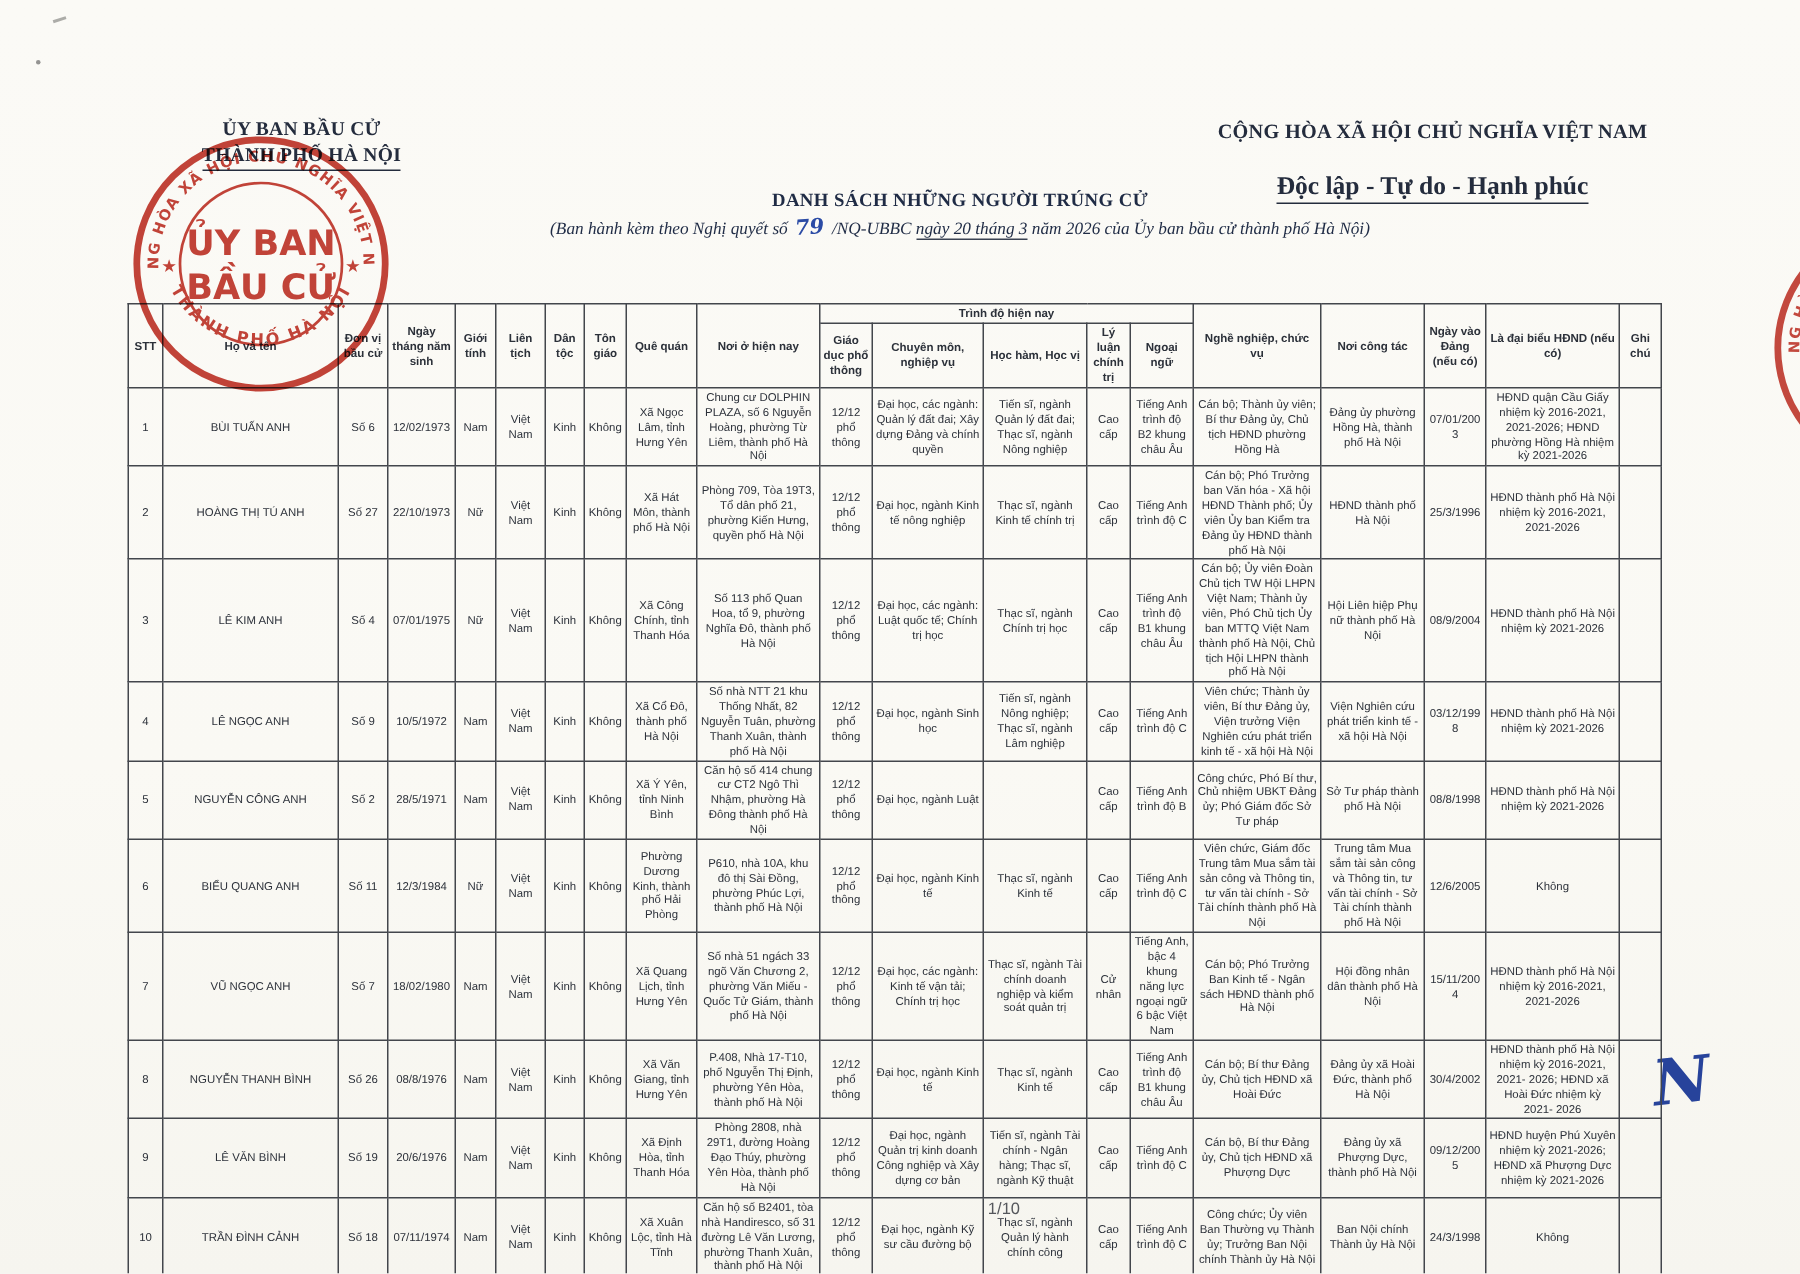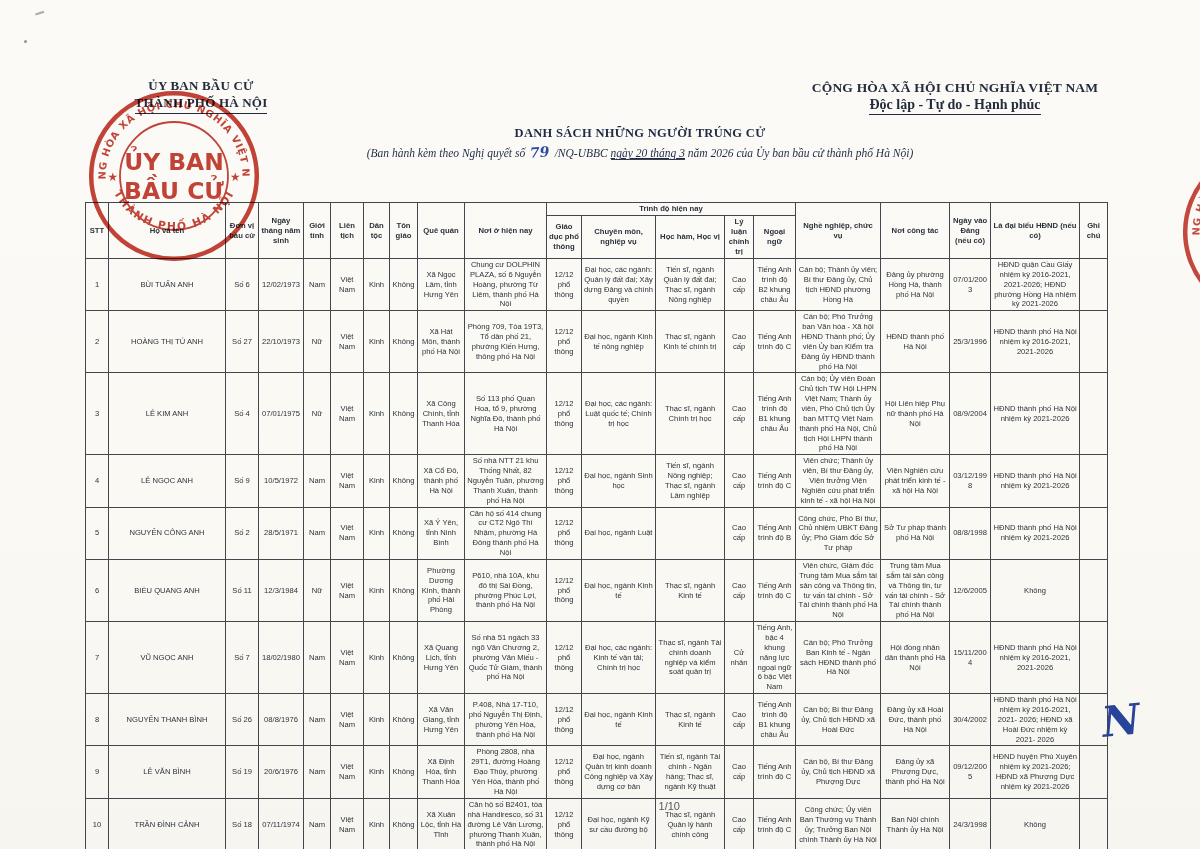--- a/index.html
+++ b/index.html
@@ -18,30 +18,30 @@
     border-top:2px solid #8a8a88;transform:rotate(-18deg);opacity:.7;}
   .pencil-mark-b{position:absolute;left:24px;top:40px;width:3px;height:3px;
     background:#7b7b79;border-radius:50%;opacity:.8;}
   
   .org-block{position:absolute;left:88px;top:78px;width:226px;text-align:center;
     font-weight:bold;font-size:13px;line-height:1.3;color:#242c3d;letter-spacing:.2px;}
   .org-line2{display:inline-block;border-bottom:1.5px solid #242c3d;padding-bottom:1px;}
   .national-block{position:absolute;left:780px;top:80px;width:350px;text-align:center;
     color:#242c3d;}
   .national-line1{font-weight:bold;font-size:13.5px;letter-spacing:.2px;}
-  .national-line2{font-weight:bold;font-size:14px;margin-top:1px;}
+  .national-line2{font-weight:bold;font-size:17px;margin-top:18px;}
   .national-line2 span{display:inline-block;border-bottom:1.5px solid #242c3d;padding-bottom:1px;}
   
   .title-block{position:absolute;left:280px;top:126px;width:720px;text-align:center;color:#1f2b45;}
   .title-line1{font-weight:bold;font-size:12.5px;letter-spacing:.3px;}
   .title-line2{font-weight:bold;font-size:12.5px;margin-top:3px;letter-spacing:.2px;}
   .title-line3{font-style:italic;font-size:11.5px;margin-top:3px;}
   .handwritten-no{font-family:"DejaVu Serif",serif;font-style:italic;font-weight:bold;
     color:#2b4ba5;font-size:14px;margin:0 5px;display:inline-block;transform:rotate(-4deg);}
-  .uline{border-bottom:1px solid #3a4252;padding-bottom:0;text-decoration:underline;}
+  .uline{border-bottom:1px solid #3a4252;padding-bottom:0;}
   
   .stamp{position:absolute;left:84px;top:86px;width:180px;height:180px;
     mix-blend-mode:multiply;opacity:.93;z-index:5;}
   .stamp-edge{position:absolute;left:1178px;top:142px;width:180px;height:180px;
     mix-blend-mode:multiply;opacity:.9;z-index:5;}
   
   .table-wrap{position:absolute;left:85px;top:202px;z-index:2;}
   table.results{border-collapse:collapse;table-layout:fixed;width:1022px;
     font-family:"Liberation Sans",sans-serif;font-size:7.6px;color:#2c313a;
     background:transparent;}
@@ -210,21 +210,21 @@
           <tr>
             <td>2</td>
             <td class="name-cell">HOÀNG THỊ TÚ ANH</td>
             <td>Số 27</td>
             <td>22/10/1973</td>
             <td>Nữ</td>
             <td>Việt Nam</td>
             <td>Kinh</td>
             <td>Không</td>
             <td>Xã Hát Môn, thành phố Hà Nội</td>
-            <td>Phòng 709, Tòa 19T3, Tổ dân phố 21, phường Kiến Hưng, thông phố Hà Nội</td>
+            <td>Phòng 709, Tòa 19T3, Tổ dân phố 21, phường Kiến Hưng, quyền phố Hà Nội</td>
             <td>12/12 phổ thông</td>
             <td>Đại học, ngành Kinh tế nông nghiệp</td>
             <td>Thạc sĩ, ngành Kinh tế chính trị</td>
             <td>Cao cấp</td>
             <td>Tiếng Anh trình độ C</td>
             <td>Cán bộ; Phó Trưởng ban Văn hóa - Xã hội HĐND Thành phố; Ủy viên Ủy ban Kiểm tra Đảng ủy HĐND thành phố Hà Nội</td>
             <td>HĐND thành phố Hà Nội</td>
             <td>25/3/1996</td>
             <td>HĐND thành phố Hà Nội nhiệm kỳ 2016-2021, 2021-2026</td>
             <td></td>

